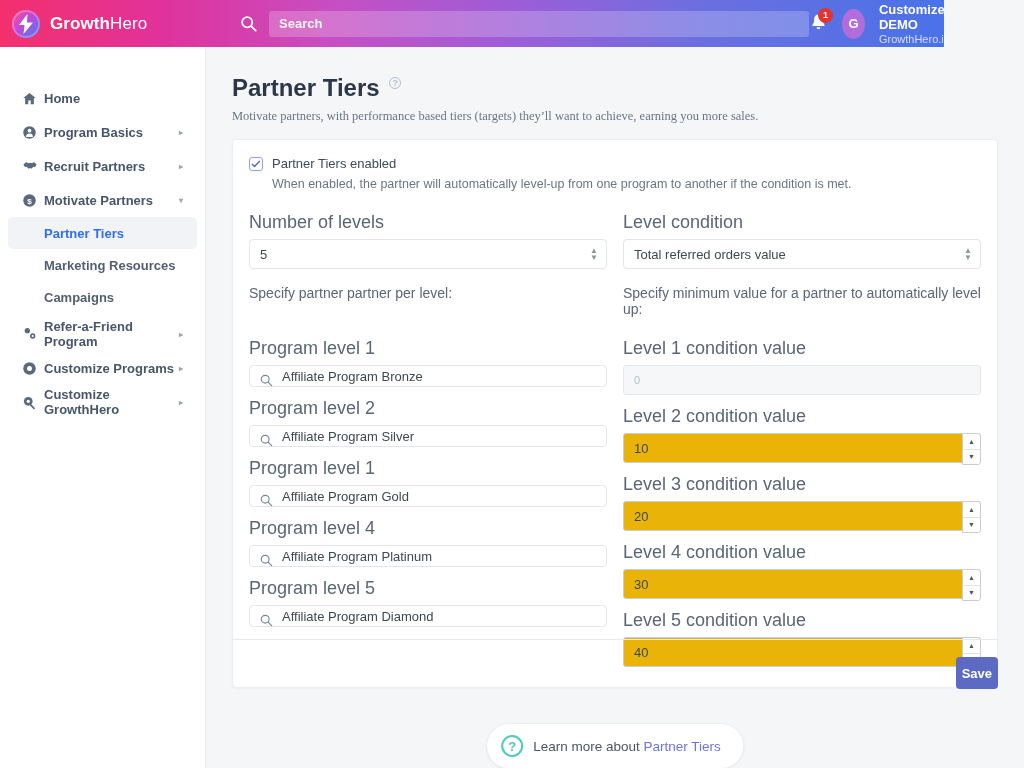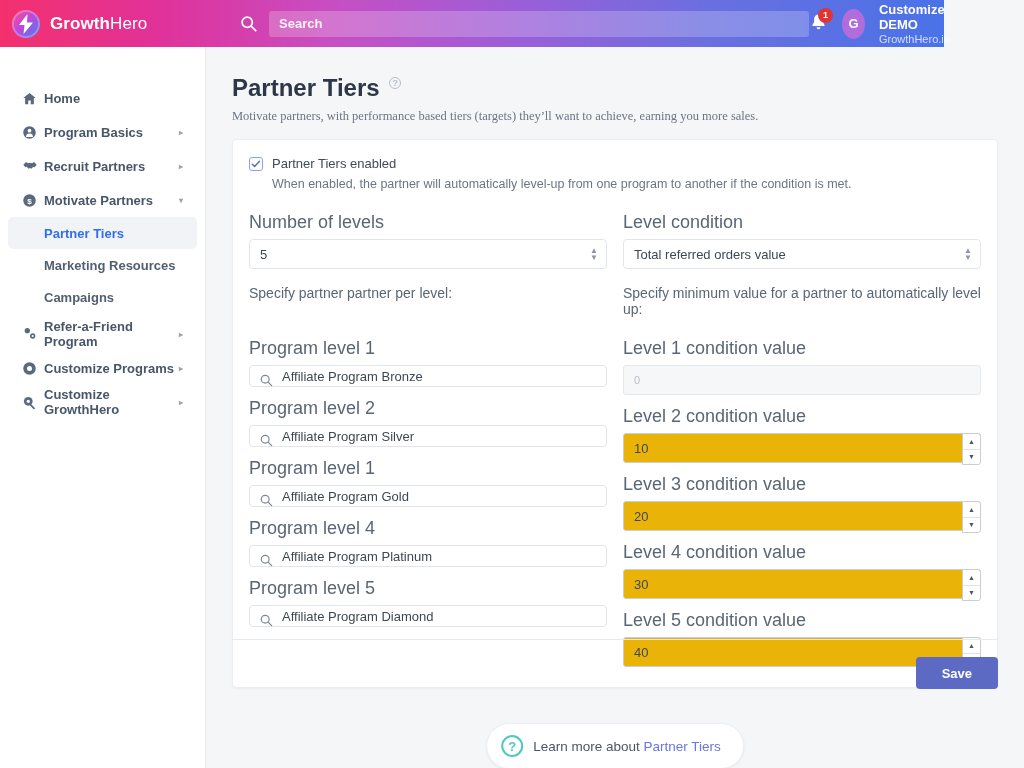--- a/index.html
+++ b/index.html
@@ -147,21 +147,21 @@
     flex: 1; display: flex; align-items: center; justify-content: center;
     font-size: 7px; color: #4a5562; cursor: pointer;
   }
   .stepper div:first-child { border-bottom: 1px solid #dfe3e7; }
 
   
   .save-row { position: absolute; left: 26px; top: 592px; width: 766px; }
   .divider { border-top: 1px solid #e6e9ed; }
   .save-btn {
     float: right; margin-top: 17px; background: #5c6ac4; color: #fff;
-    border: none; border-radius: 4px; padding: 0 26px; height: 32px;
+    border: none; border-radius: 4px; padding: 0 6px; height: 32px;
     font-size: 13px; font-weight: bold; cursor: pointer;
     font-family: "Liberation Sans", sans-serif;
   }
   .learn-pill {
     position: absolute; left: 50%; transform: translateX(-50%); top: 676px;
     background: #fff; border: 1px solid #eceef1; border-radius: 26px;
     height: 46px; display: flex; align-items: center; padding: 0 22px 0 14px;
     box-shadow: 0 1px 3px rgba(16,24,40,0.05); gap: 10px;
   }
   .q-circle {

